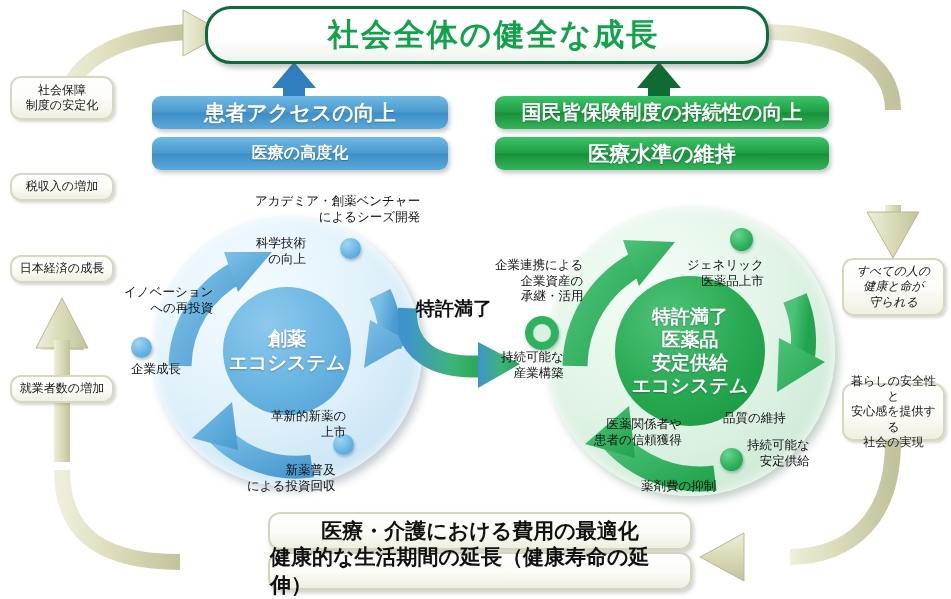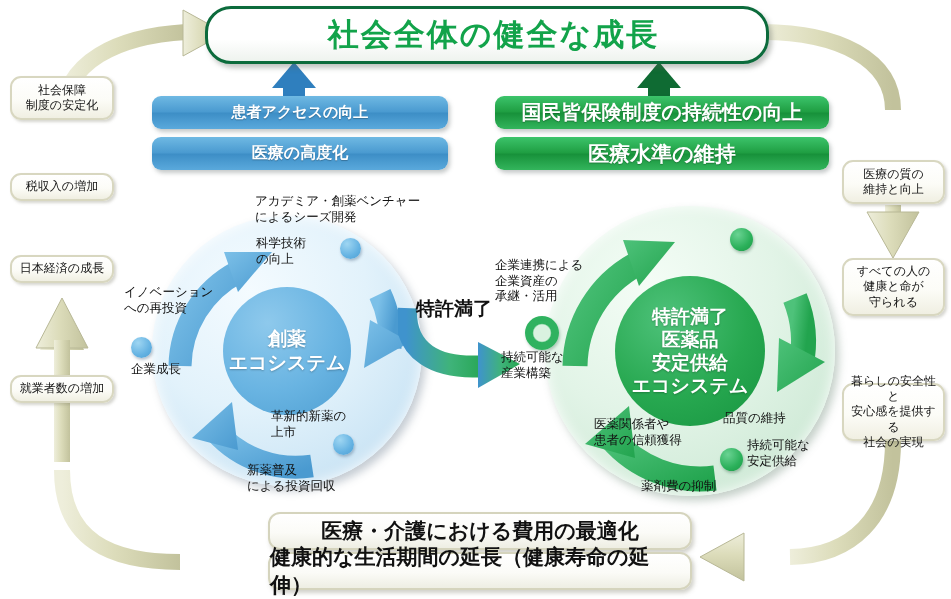--- a/index.html
+++ b/index.html
@@ -20,21 +20,21 @@
 
   
   .pill{
     border-radius:9px;display:flex;align-items:center;justify-content:center;
     color:#fff;font-weight:bold;box-shadow:2px 3px 4px rgba(90,100,100,.35);
     text-shadow:0 1px 1px rgba(0,0,0,.25);
   }
   .pill.blue{background:linear-gradient(180deg,#6fb9e3 0%,#4a9ad0 48%,#3d8ec6 52%,#5aa9dc 100%);}
   .pill.green{background:linear-gradient(180deg,#3cc46b 0%,#1f9e42 48%,#17913a 52%,#33b55c 100%);}
 
-  #pill-patient-access{left:152px;top:96px;width:296px;height:33px;font-size:15px;}
+  #pill-patient-access{left:152px;top:96px;width:296px;height:33px;font-size:21px;}
   #pill-advanced-care {left:152px;top:137px;width:296px;height:33px;font-size:16px;}
   #pill-insurance     {left:495px;top:96px;width:334px;height:33px;font-size:20px;}
   #pill-care-standard {left:495px;top:137px;width:334px;height:33px;font-size:21px;}
 
   
   .pill.pale{
     background:linear-gradient(180deg,#ffffff 0%,#fbfbf7 55%,#eeeee3 100%);
     color:#111;border:2px solid #d5d4bd;text-shadow:none;font-weight:bold;
     box-shadow:2px 3px 4px rgba(120,120,100,.35);border-radius:12px;
   }
@@ -47,21 +47,21 @@
     border:2px solid #d8d7c0;border-radius:11px;
     box-shadow:2px 2px 3px rgba(120,120,100,.3);
     display:flex;align-items:center;justify-content:center;text-align:center;
     color:#151515;font-size:12px;line-height:1.28;padding:2px 4px;box-sizing:border-box;
   }
   #note-social-security{left:10px;top:76px;width:104px;height:44px;}
   #note-tax-revenue    {left:10px;top:173px;width:104px;height:28px;}
   #note-economy-growth {left:10px;top:255px;width:104px;height:28px;}
   #note-employment     {left:10px;top:375px;width:104px;height:28px;}
   #note-care-quality   {left:842px;top:160px;width:103px;height:44px;}
-  #note-health-life    {left:842px;top:258px;width:103px;height:58px;}
+  #note-health-life    {left:842px;top:258px;width:103px;height:58px;font-style:italic;}
   #note-safe-society   {left:842px;top:383px;width:103px;height:58px;}
 
   
   .cycle-outer{border-radius:50%;position:absolute;}
   #cycle-left-outer{
     left:152px;top:216px;width:270px;height:270px;
     background:radial-gradient(circle at 36% 28%,#f4fbff 0%,#e2f2fb 45%,#cfe7f6 72%,#bcd9ee 100%);
     box-shadow:4px 5px 9px rgba(90,110,130,.35), inset 0 0 14px rgba(255,255,255,.9);
   }
   #cycle-left-inner{
@@ -87,21 +87,21 @@
   
   .dot{position:absolute;border-radius:50%;}
   .dot.blue{background:radial-gradient(circle at 34% 28%,#9fd6f2 0%,#64b2e2 60%,#4d9ed2 100%);
             box-shadow:1px 2px 3px rgba(70,100,130,.4);}
   .dot.green{background:radial-gradient(circle at 34% 28%,#6ad393 0%,#2bb05a 60%,#1c9945 100%);
             box-shadow:1px 2px 3px rgba(60,110,80,.4);}
   .dot.ring{background:radial-gradient(circle at 50% 50%,#d9f2e0 0%,#d9f2e0 34%,#2fb25f 40%,#2fb25f 72%,#b9e6c8 78%,#d4efdc 100%);
             box-shadow:1px 2px 3px rgba(60,110,80,.35);}
 
   
-  .clabel{position:absolute;font-size:12.5px;color:#111;line-height:1.25;text-align:left;white-space:nowrap;}
+  .clabel{position:absolute;font-size:12.5px;color:#111;line-height:1.25;text-align:right;white-space:nowrap;}
   .clabel.lt{text-align:left;}
 
   #label-patent-expiry{
     position:absolute;left:416px;top:296px;font-size:19px;font-weight:bold;color:#111;white-space:nowrap;
   }
 </style>
 </head>
 <body>
 
 <div id="stage">
@@ -171,21 +171,20 @@
   <div id="pill-care-standard" class="abs pill green">医療水準の維持</div>
 
   <div id="pill-cost-optimization" class="abs pill pale">医療・介護における費用の最適化</div>
   <div id="pill-healthy-life" class="abs pill pale">健康的な生活期間の延長（健康寿命の延伸）</div>
 
   <div id="note-social-security" class="abs note ml">社会保障<br>制度の安定化</div>
   <div id="note-tax-revenue" class="abs note ml">税収入の増加</div>
   <div id="note-economy-growth" class="abs note ml">日本経済の成長</div>
   <div id="note-employment" class="abs note ml">就業者数の増加</div>
 
-  <div id="note-care-quality" class="abs note ml">医療の質の<br>維持と向上</div>
   <div id="note-health-life" class="abs note ml">すべての人の<br>健康と命が<br>守られる</div>
   <div id="note-safe-society" class="abs note ml">暮らしの安全性と<br>安心感を提供する<br>社会の実現</div>
 
   <div id="cycle-left-outer" class="cycle-outer"></div>
 
   <svg class="abs" style="left:152px;top:216px;" width="270" height="270">
     <defs>
       <linearGradient id="blArr" x1="0" y1="0" x2="1" y2="1">
         <stop offset="0%" stop-color="#7cc0e8"></stop>
         <stop offset="100%" stop-color="#4a9ad0"></stop>
@@ -247,20 +246,21 @@
     <path d="M170,272 A118,118 0 0 1 66,232" stroke="url(#grArr)" stroke-width="25" fill="none"></path>
     <polygon points="40,238 84,200 90,252" fill="url(#grArr)"></polygon>
   </svg>
 
   <div id="cycle-right-inner" class="abs">特許満了<br>医薬品<br>安定供給<br>エコシステム</div>
 
   <div class="dot green" style="left:730px;top:228px;width:23px;height:23px;"></div>
   <div class="dot green" style="left:720px;top:448px;width:23px;height:23px;"></div>
   <div class="dot ring" style="left:525px;top:316px;width:34px;height:34px;"></div>
 
+  <div class="clabel" style="left:687px;top:258px;">ジェネリック<br>医薬品上市</div>
   <div class="clabel" style="left:723px;top:411px;">品質の維持</div>
   <div class="clabel" style="left:747px;top:438px;">持続可能な<br>安定供給</div>
   <div class="clabel" style="left:641px;top:479px;">薬剤費の抑制</div>
   <div class="clabel" style="left:594px;top:417px;">医薬関係者や<br>患者の信頼獲得</div>
   <div class="clabel" style="left:501px;top:350px;">持続可能な<br>産業構築</div>
   <div class="clabel" style="left:495px;top:258px;">企業連携による<br>企業資産の<br>承継・活用</div>
 
 </div>
 
 </body></html>

